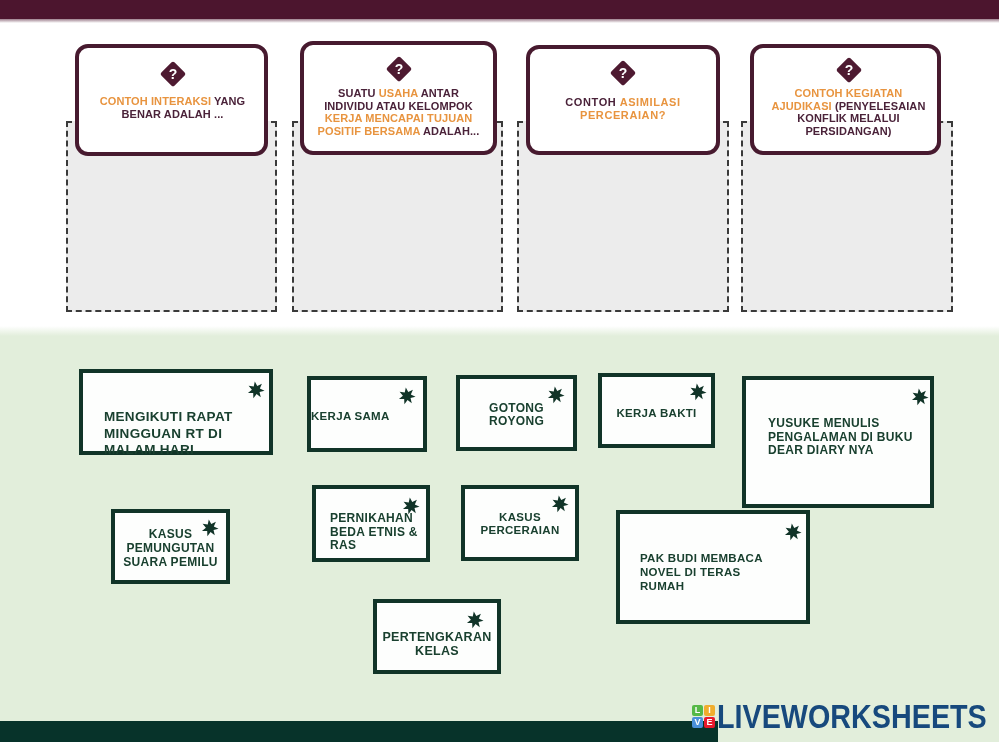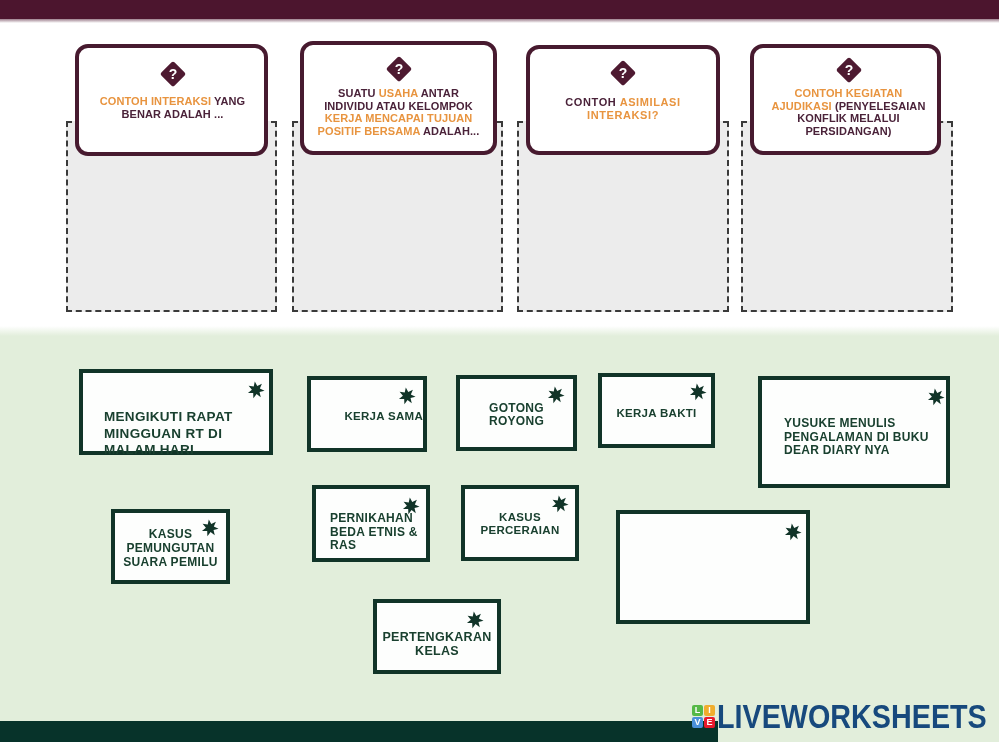--- a/index.html
+++ b/index.html
@@ -47,21 +47,21 @@
     <text x="14" y="19" font-size="14" font-weight="bold" fill="#fff" text-anchor="middle" font-family="Liberation Sans">?</text>
   </svg>
   <div class="txt" style="margin-top:4px;">SUATU <span class="or">USAHA</span> ANTAR<br>INDIVIDU ATAU KELOMPOK<br><span class="or">KERJA MENCAPAI TUJUAN</span><br><span class="or">POSITIF BERSAMA</span> ADALAH...</div>
 </div>
 
 <div class="abs card" style="left:526px;top:45px;width:194px;height:110px;">
   <svg class="dia" style="margin-top:10px;" width="28" height="28" viewBox="0 0 28 28">
     <rect x="4.75" y="4.75" width="18.5" height="18.5" rx="2" fill="#4E1A31" transform="rotate(45 14 14)"></rect>
     <text x="14" y="19" font-size="14" font-weight="bold" fill="#fff" text-anchor="middle" font-family="Liberation Sans">?</text>
   </svg>
-  <div class="txt" style="margin-top:9px;letter-spacing:0.6px;">CONTOH <span class="or">ASIMILASI</span><br><span class="or">INTERAKSI?</span></div>
+  <div class="txt" style="margin-top:9px;letter-spacing:0.6px;">CONTOH <span class="or">ASIMILASI</span><br><span class="or">PERCERAIAN?</span></div>
 </div>
 
 <div class="abs card" style="left:750px;top:44px;width:191px;height:111px;padding-left:6px;">
   <svg class="dia" style="margin-top:8px;" width="28" height="28" viewBox="0 0 28 28">
     <rect x="4.75" y="4.75" width="18.5" height="18.5" rx="2" fill="#4E1A31" transform="rotate(45 14 14)"></rect>
     <text x="14" y="19" font-size="14" font-weight="bold" fill="#fff" text-anchor="middle" font-family="Liberation Sans">?</text>
   </svg>
   <div class="txt" style="margin-top:3px;"><span class="or">CONTOH KEGIATAN</span><br><span class="or">AJUDIKASI</span> (PENYELESAIAN<br>KONFLIK MELALUI<br>PERSIDANGAN)</div>
 </div>
 
@@ -69,38 +69,38 @@
   <svg class="star" style="right:4px;top:8px;" width="18" height="18" viewBox="-9 -9 18 18">
     <polygon points="-1.2,-8.52 1.25,-3.91 5.91,-6.25 3.83,-1.46 8.57,0.73 3.53,2.09 4.77,7.15 0.57,4.06 -2.62,8.19 -2.82,2.98 -8.04,3.06 -4.09,-0.35 -7.4,-4.37 -2.28,-3.41" fill="#113428"></polygon>
   </svg>
   <div class="gt" style="position:absolute;left:21px;top:36px;font-size:13.5px;line-height:16.5px;">MENGIKUTI RAPAT<br>MINGGUAN RT DI<br>MALAM HARI</div>
 </div>
 
 <div class="abs gb" style="left:307px;top:376px;width:120px;height:76px;">
   <svg class="star" style="right:7px;top:7px;" width="18" height="18" viewBox="-9 -9 18 18">
     <polygon points="-1.2,-8.52 1.25,-3.91 5.91,-6.25 3.83,-1.46 8.57,0.73 3.53,2.09 4.77,7.15 0.57,4.06 -2.62,8.19 -2.82,2.98 -8.04,3.06 -4.09,-0.35 -7.4,-4.37 -2.28,-3.41" fill="#113428"></polygon>
   </svg>
-  <div class="gt" style="position:absolute;left:0;right:0;top:30px;text-align:right;font-size:11.5px;">KERJA SAMA</div>
+  <div class="gt" style="position:absolute;left:0;right:0;top:30px;text-align:left;font-size:11.5px;">KERJA SAMA</div>
 </div>
 
 <div class="abs gb" style="left:456px;top:375px;width:121px;height:76px;padding-left:46px;">
   <svg class="star" style="right:8px;top:7px;" width="18" height="18" viewBox="-9 -9 18 18">
     <polygon points="-1.2,-8.52 1.25,-3.91 5.91,-6.25 3.83,-1.46 8.57,0.73 3.53,2.09 4.77,7.15 0.57,4.06 -2.62,8.19 -2.82,2.98 -8.04,3.06 -4.09,-0.35 -7.4,-4.37 -2.28,-3.41" fill="#113428"></polygon>
   </svg>
   <div class="gt" style="position:absolute;left:0;right:0;top:23px;text-align:center;font-size:12px;line-height:13.3px;">GOTONG<br>ROYONG</div>
 </div>
 
 <div class="abs gb" style="left:598px;top:373px;width:117px;height:75px;">
   <svg class="star" style="right:4px;top:6px;" width="18" height="18" viewBox="-9 -9 18 18">
     <polygon points="-1.2,-8.52 1.25,-3.91 5.91,-6.25 3.83,-1.46 8.57,0.73 3.53,2.09 4.77,7.15 0.57,4.06 -2.62,8.19 -2.82,2.98 -8.04,3.06 -4.09,-0.35 -7.4,-4.37 -2.28,-3.41" fill="#113428"></polygon>
   </svg>
   <div class="gt" style="position:absolute;left:0;right:0;top:30px;text-align:center;font-size:11.5px;">KERJA BAKTI</div>
 </div>
 
-<div class="abs gb" style="left:742px;top:376px;width:192px;height:112px;margin-left:16px;">
+<div class="abs gb" style="left:742px;top:376px;width:192px;height:132px;">
   <svg class="star" style="right:1px;top:8px;" width="18" height="18" viewBox="-9 -9 18 18">
     <polygon points="-1.2,-8.52 1.25,-3.91 5.91,-6.25 3.83,-1.46 8.57,0.73 3.53,2.09 4.77,7.15 0.57,4.06 -2.62,8.19 -2.82,2.98 -8.04,3.06 -4.09,-0.35 -7.4,-4.37 -2.28,-3.41" fill="#113428"></polygon>
   </svg>
   <div class="gt" style="position:absolute;left:22px;top:37px;font-size:12px;line-height:13.7px;">YUSUKE MENULIS<br>PENGALAMAN DI BUKU<br>DEAR DIARY NYA</div>
 </div>
 
 <div class="abs gb" style="left:111px;top:509px;width:119px;height:75px;">
   <svg class="star" style="right:7px;top:6px;" width="18" height="18" viewBox="-9 -9 18 18">
     <polygon points="-1.2,-8.52 1.25,-3.91 5.91,-6.25 3.83,-1.46 8.57,0.73 3.53,2.09 4.77,7.15 0.57,4.06 -2.62,8.19 -2.82,2.98 -8.04,3.06 -4.09,-0.35 -7.4,-4.37 -2.28,-3.41" fill="#113428"></polygon>
   </svg>
@@ -118,20 +118,21 @@
   <svg class="star" style="right:6px;top:6px;" width="18" height="18" viewBox="-9 -9 18 18">
     <polygon points="-1.2,-8.52 1.25,-3.91 5.91,-6.25 3.83,-1.46 8.57,0.73 3.53,2.09 4.77,7.15 0.57,4.06 -2.62,8.19 -2.82,2.98 -8.04,3.06 -4.09,-0.35 -7.4,-4.37 -2.28,-3.41" fill="#113428"></polygon>
   </svg>
   <div class="gt" style="position:absolute;left:0;right:0;top:22px;text-align:center;font-size:11.5px;line-height:13.3px;">KASUS<br>PERCERAIAN</div>
 </div>
 
 <div class="abs gb" style="left:616px;top:510px;width:194px;height:114px;">
   <svg class="star" style="right:4px;top:9px;" width="18" height="18" viewBox="-9 -9 18 18">
     <polygon points="-1.2,-8.52 1.25,-3.91 5.91,-6.25 3.83,-1.46 8.57,0.73 3.53,2.09 4.77,7.15 0.57,4.06 -2.62,8.19 -2.82,2.98 -8.04,3.06 -4.09,-0.35 -7.4,-4.37 -2.28,-3.41" fill="#113428"></polygon>
   </svg>
+  <div class="gt" style="position:absolute;left:20px;top:37px;font-size:11.5px;line-height:14px;">PAK BUDI MEMBACA<br>NOVEL DI TERAS<br>RUMAH</div>
 </div>
 
 <div class="abs gb" style="left:373px;top:599px;width:128px;height:75px;">
   <svg class="star" style="right:13px;top:8px;" width="18" height="18" viewBox="-9 -9 18 18">
     <polygon points="-1.2,-8.52 1.25,-3.91 5.91,-6.25 3.83,-1.46 8.57,0.73 3.53,2.09 4.77,7.15 0.57,4.06 -2.62,8.19 -2.82,2.98 -8.04,3.06 -4.09,-0.35 -7.4,-4.37 -2.28,-3.41" fill="#113428"></polygon>
   </svg>
   <div class="gt" style="position:absolute;left:0;right:0;top:28px;text-align:center;font-size:12.5px;line-height:13.8px;">PERTENGKARAN<br>KELAS</div>
 </div>
 
 <div class="abs" style="left:692px;top:705px;width:24px;height:24px;">

